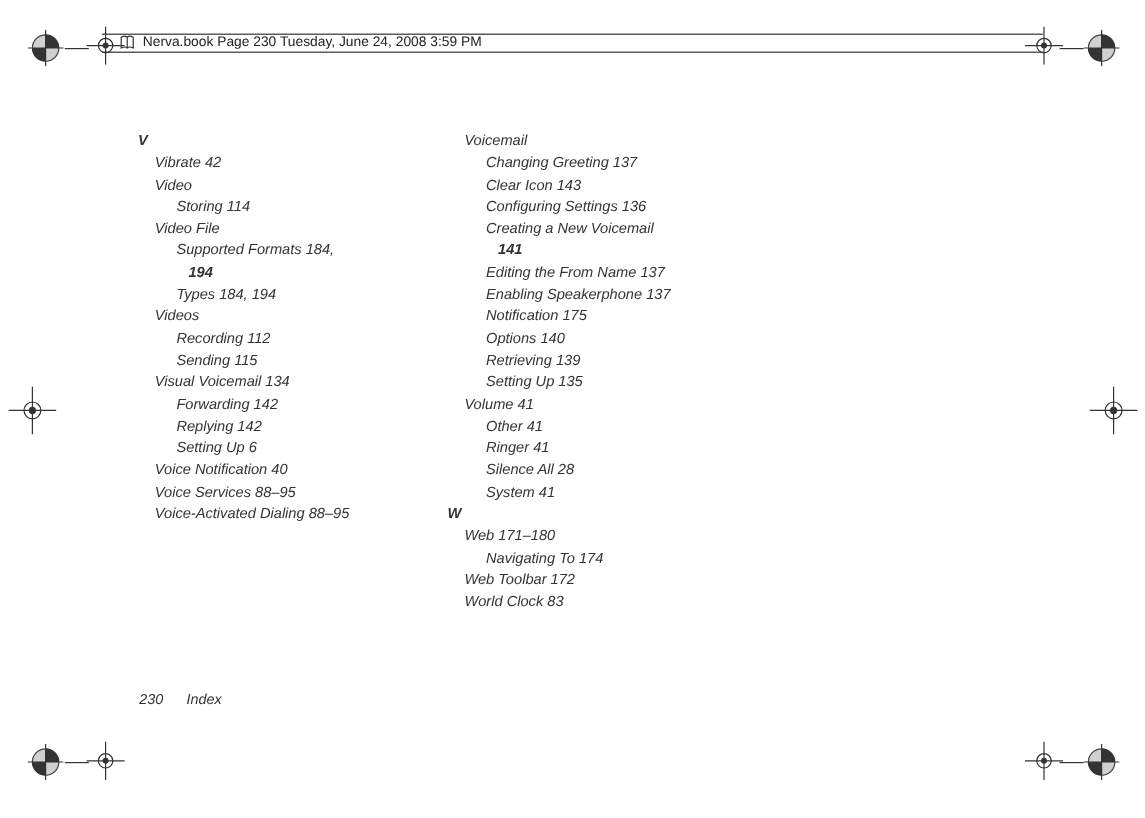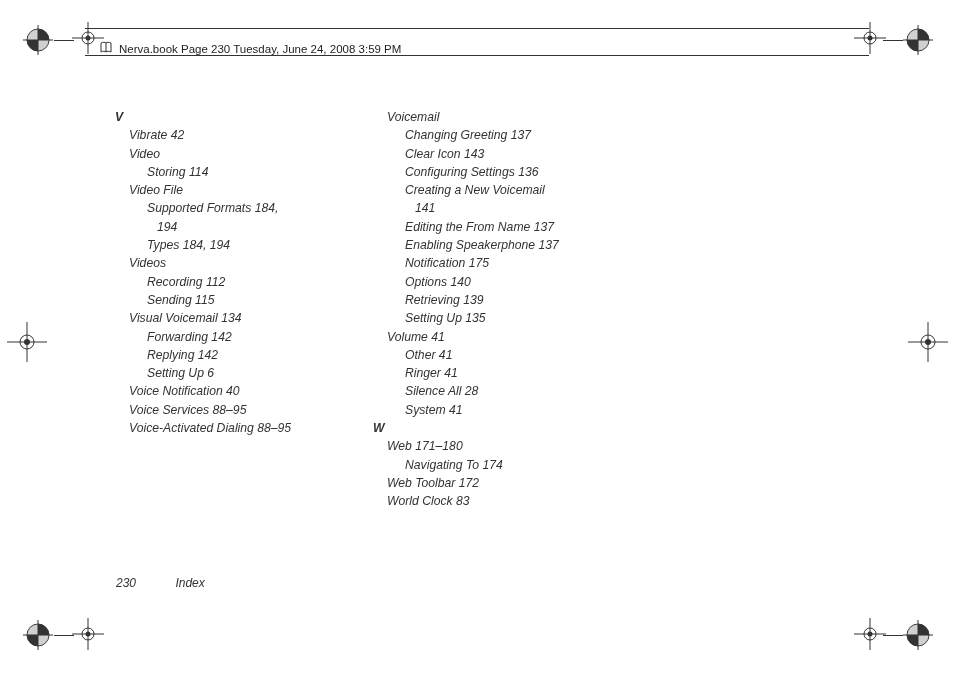--- a/index.html
+++ b/index.html
@@ -13,25 +13,25 @@
   }
   .frame-line {
     position: absolute;
     background: #333;
   }
   .header-bar {
     position: absolute;
     top: 28px;
     left: 85px;
     right: 85px;
-    height: 28px;
+    height: 16px;
     border-top: 1px solid #333;
     border-bottom: 1px solid #333;
     display: flex;
-    align-items: flex-end;
+    align-items: flex-start;
     padding-left: 14px;
   }
   .header-icon {
     width: 14px;
     height: 14px;
     margin-right: 6px;
   }
   .header-text {
     font-size: 11.5px;
     color: #222;
@@ -51,30 +51,30 @@
     color: #333;
     font-style: italic;
   }
   .section-letter {
     font-weight: bold;
     font-style: italic;
     margin-left: 0;
   }
   .entry-0 { padding-left: 14px; font-style: italic; }
   .entry-1 { padding-left: 32px; }
-  .entry-2 { padding-left: 42px; }
+  .entry-2 { padding-left: 42px; font-weight: bold; }
   .footer {
     position: absolute;
     top: 576px;
     left: 116px;
     font-size: 12px;
     font-style: italic;
     color: #333;
   }
-  .footer .section { margin-left: 36px; }
+  .footer .section { margin-left: 16px; }
   .reg-target { position: absolute; }
 </style>
 </head>
 <body>
 
 <div class="reg-target" style="top:25px;left:23px;">
   <svg width="30" height="30">
       <circle cx="15" cy="15" r="11" fill="none" stroke="#333" stroke-width="1"></circle>
   <circle cx="15" cy="15" r="11" fill="#777" opacity="0.35"></circle>
   <line x1="15" y1="0" x2="15" y2="30" stroke="#333"></line>

